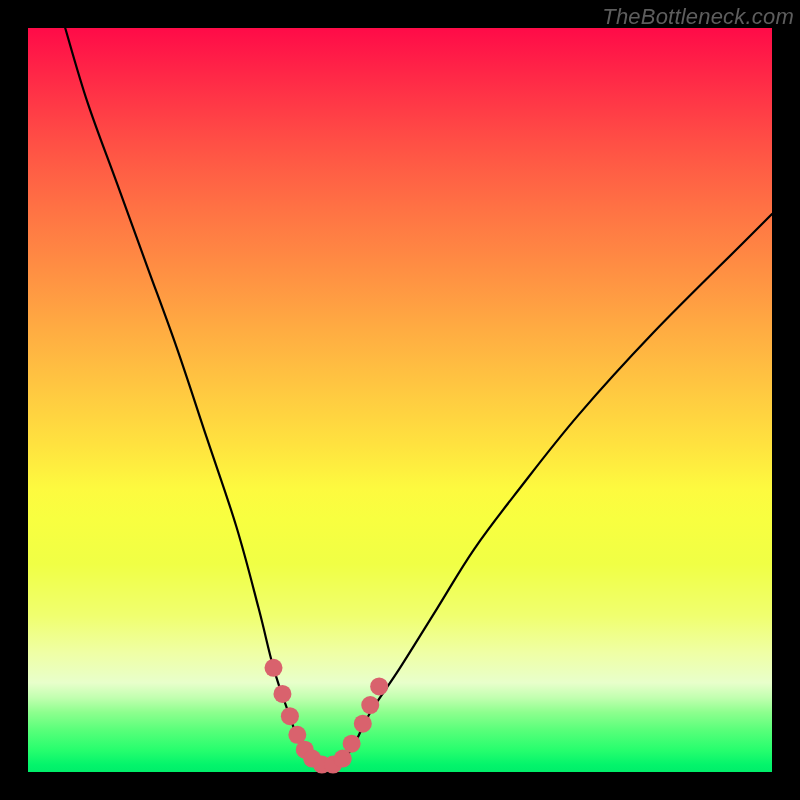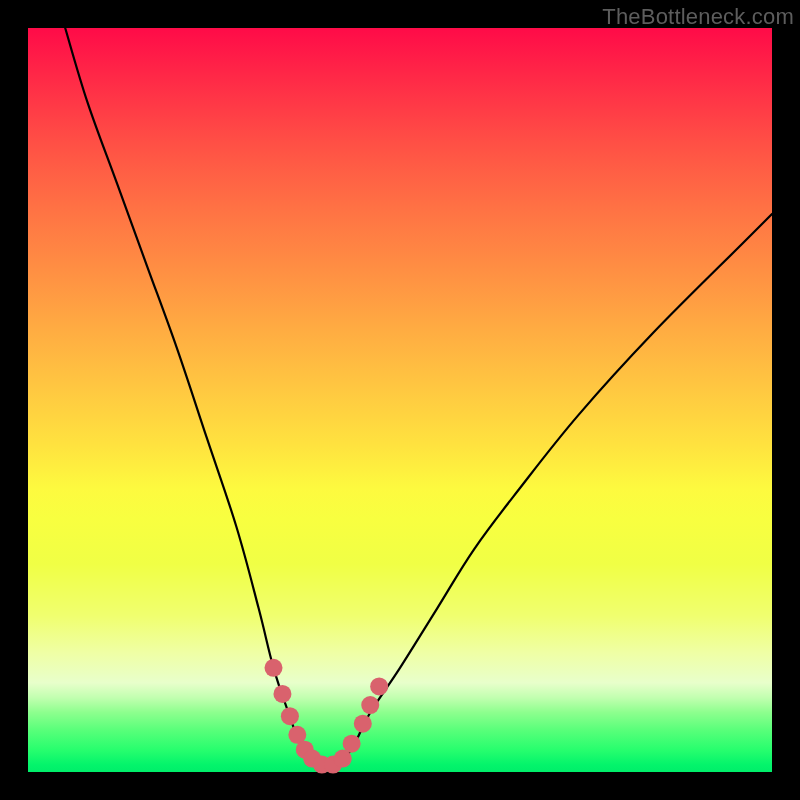--- a/index.html
+++ b/index.html
@@ -43,20 +43,21 @@
   }
   .watermark {
     position: absolute;
     top: 4px;
     right: 6px;
     color: #5d5d5d;
     font-size: 22px;
     letter-spacing: 0.2px;
     font-weight: 500;
     user-select: none;
+    font-style: italic;
   }
   svg.curve {
     position: absolute;
     left: 0;
     top: 0;
     width: 744px;
     height: 744px;
     overflow: visible;
   }
 </style>

